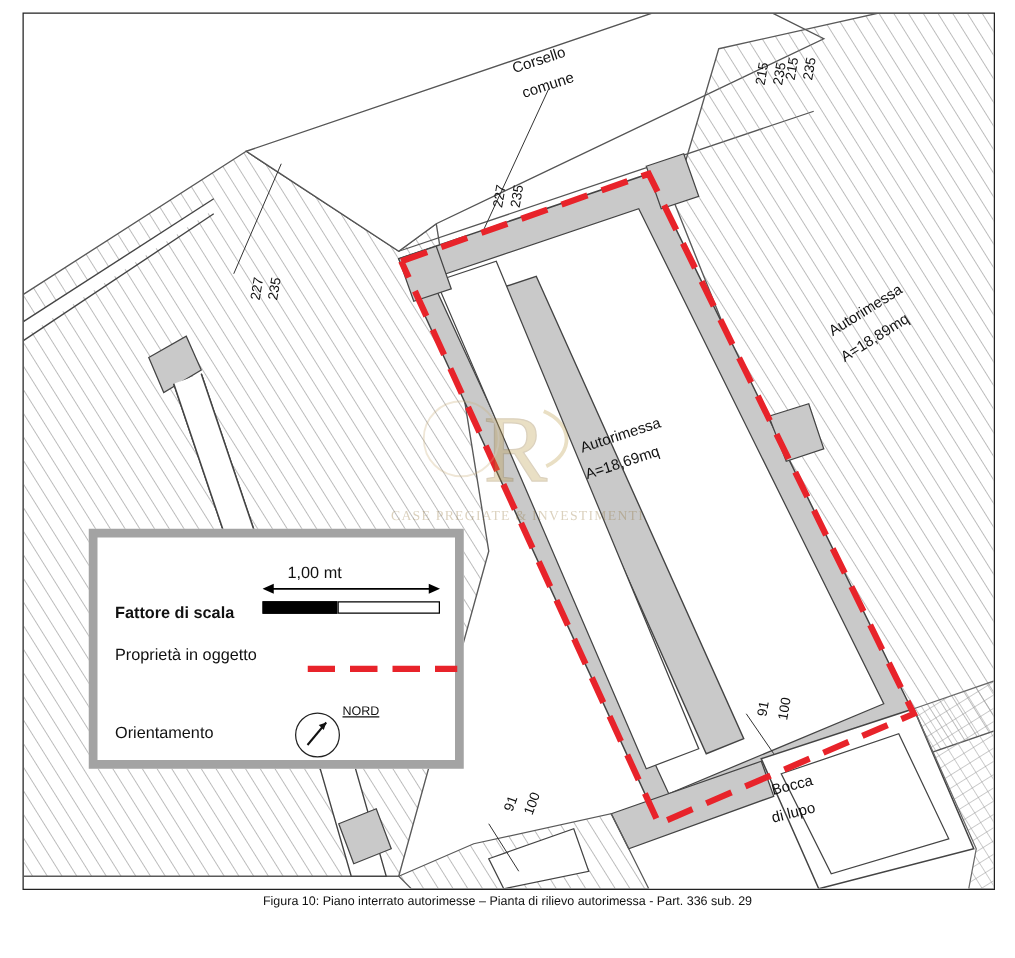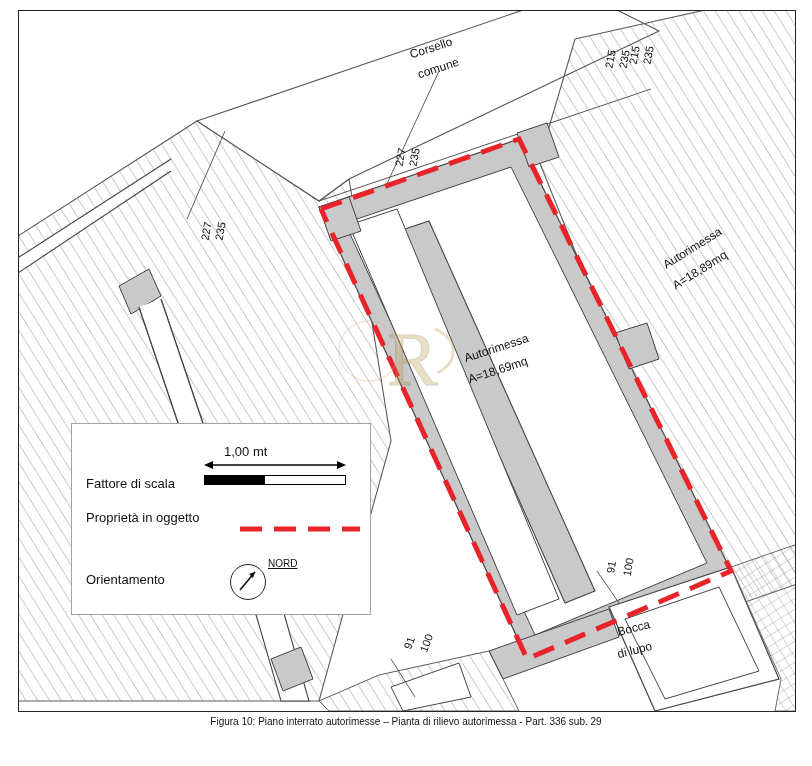--- a/index.html
+++ b/index.html
@@ -46,30 +46,30 @@
   .lbl-mid { font-size: 12px; }
 
   
   #legend-box {
     position: absolute;
     left: 52px;
     top: 412px;
     width: 300px;
     height: 192px;
     background: #ffffff;
-    border: 1px solid #a3a3a3;
+    border: 7px solid #a3a3a3;
     box-sizing: border-box;
   }
   .legend-row {
     position: absolute;
     left: 14px;
     font-size: 13px;
     color: #111;
   }
-  #legend-scale-label { top: 52px; }
+  #legend-scale-label { top: 52px; font-weight: bold; }
   #legend-prop-label { top: 86px; }
   #legend-orient-label { top: 148px; }
 
   #scale-value {
     position: absolute;
     left: 152px;
     top: 20px;
     font-size: 13px;
     color: #111;
   }
@@ -271,20 +271,21 @@
 
     <div class="label lbl-small" style="left:398px; top:626px; transform: rotate(-70deg);">100</div>
     <div class="label lbl-small" style="left:384px; top:626px; transform: rotate(-70deg);">91</div>
 
     <div id="watermark">
       <svg width="210" height="96" viewBox="0 0 210 96">
         <text x="78" y="74" font-family="Liberation Serif, serif" font-size="76" fill="#b9963f" stroke="#8a6a2a" stroke-width="1">R</text>
         <path d="M 126,18 C 150,28 150,52 128,62" fill="none" stroke="#b9963f" stroke-width="3"></path>
         <circle cx="60" cy="40" r="30" fill="none" stroke="#cbb07a" stroke-width="1.5"></circle>
       </svg>
+      <div id="watermark-text">CASE PREGIATE &amp; INVESTIMENTI</div>
     </div>
 
     <div id="legend-box">
 
       <div id="scale-value">1,00 mt</div>
 
       <div class="legend-row" id="legend-scale-label">Fattore di scala</div>
 
       <div id="scale-bar-wrap">
         <svg id="scale-arrows" width="142" height="12" viewBox="0 0 142 12">

